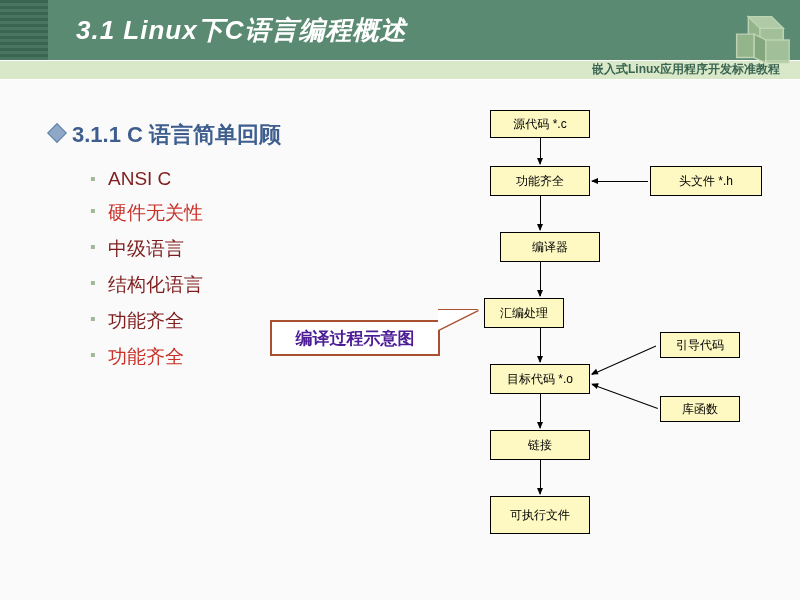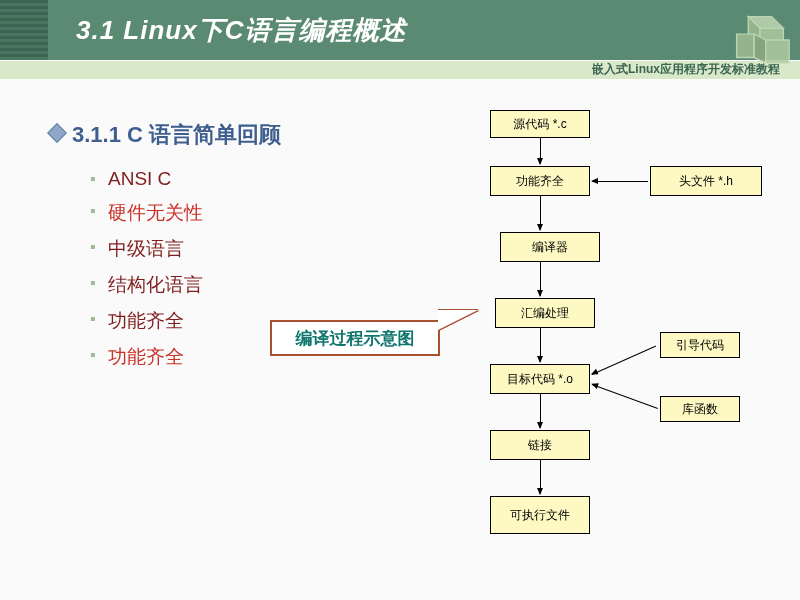--- a/index.html
+++ b/index.html
@@ -107,21 +107,21 @@
       position: absolute;
       left: 270px;
       top: 320px;
       width: 170px;
       height: 36px;
       border: 2px solid #a85030;
       background: #fff;
       display: flex;
       align-items: center;
       justify-content: center;
-      color: #0f766e;
+      color: #4c1d95;
       font-size: 17px;
       font-weight: bold;
     }
     .callout-tail {
       position: absolute;
       left: 438px;
       top: 310px;
       width: 0;
       height: 0;
       border-left: 40px solid #fff;
@@ -241,21 +241,21 @@
   <div class="arrow-v" style="left:80px;top:28px;height:26px"></div>
 
   <div class="fbox" style="left:30px;top:56px;width:100px;height:30px">功能齐全</div>
   <div class="fbox" style="left:190px;top:56px;width:112px;height:30px">头文件 *.h</div>
   <div class="arrow-h left" style="left:132px;top:71px;width:56px"></div>
   <div class="arrow-v" style="left:80px;top:86px;height:34px"></div>
 
   <div class="fbox" style="left:40px;top:122px;width:100px;height:30px">编译器</div>
   <div class="arrow-v" style="left:80px;top:152px;height:34px"></div>
 
-  <div class="fbox" style="left:35px;top:188px;width:100px;height:30px">汇编处理</div>
+  <div class="fbox" style="left:24px;top:188px;width:80px;height:30px">汇编处理</div>
   <div class="arrow-v" style="left:80px;top:218px;height:34px"></div>
 
   <div class="fbox" style="left:30px;top:254px;width:100px;height:30px">目标代码 *.o</div>
   <div class="fbox" style="left:200px;top:286px;width:80px;height:26px">库函数</div>
   <div class="fbox" style="left:200px;top:222px;width:80px;height:26px">引导代码</div>
   <div class="arrow-diag" style="left:132px;top:264px;width:70px;transform:rotate(-24deg)"></div>
   <div class="arrow-diag" style="left:132px;top:274px;width:70px;transform:rotate(20deg)"></div>
   <div class="arrow-v" style="left:80px;top:284px;height:34px"></div>
 
   <div class="fbox" style="left:30px;top:320px;width:100px;height:30px">链接</div>

